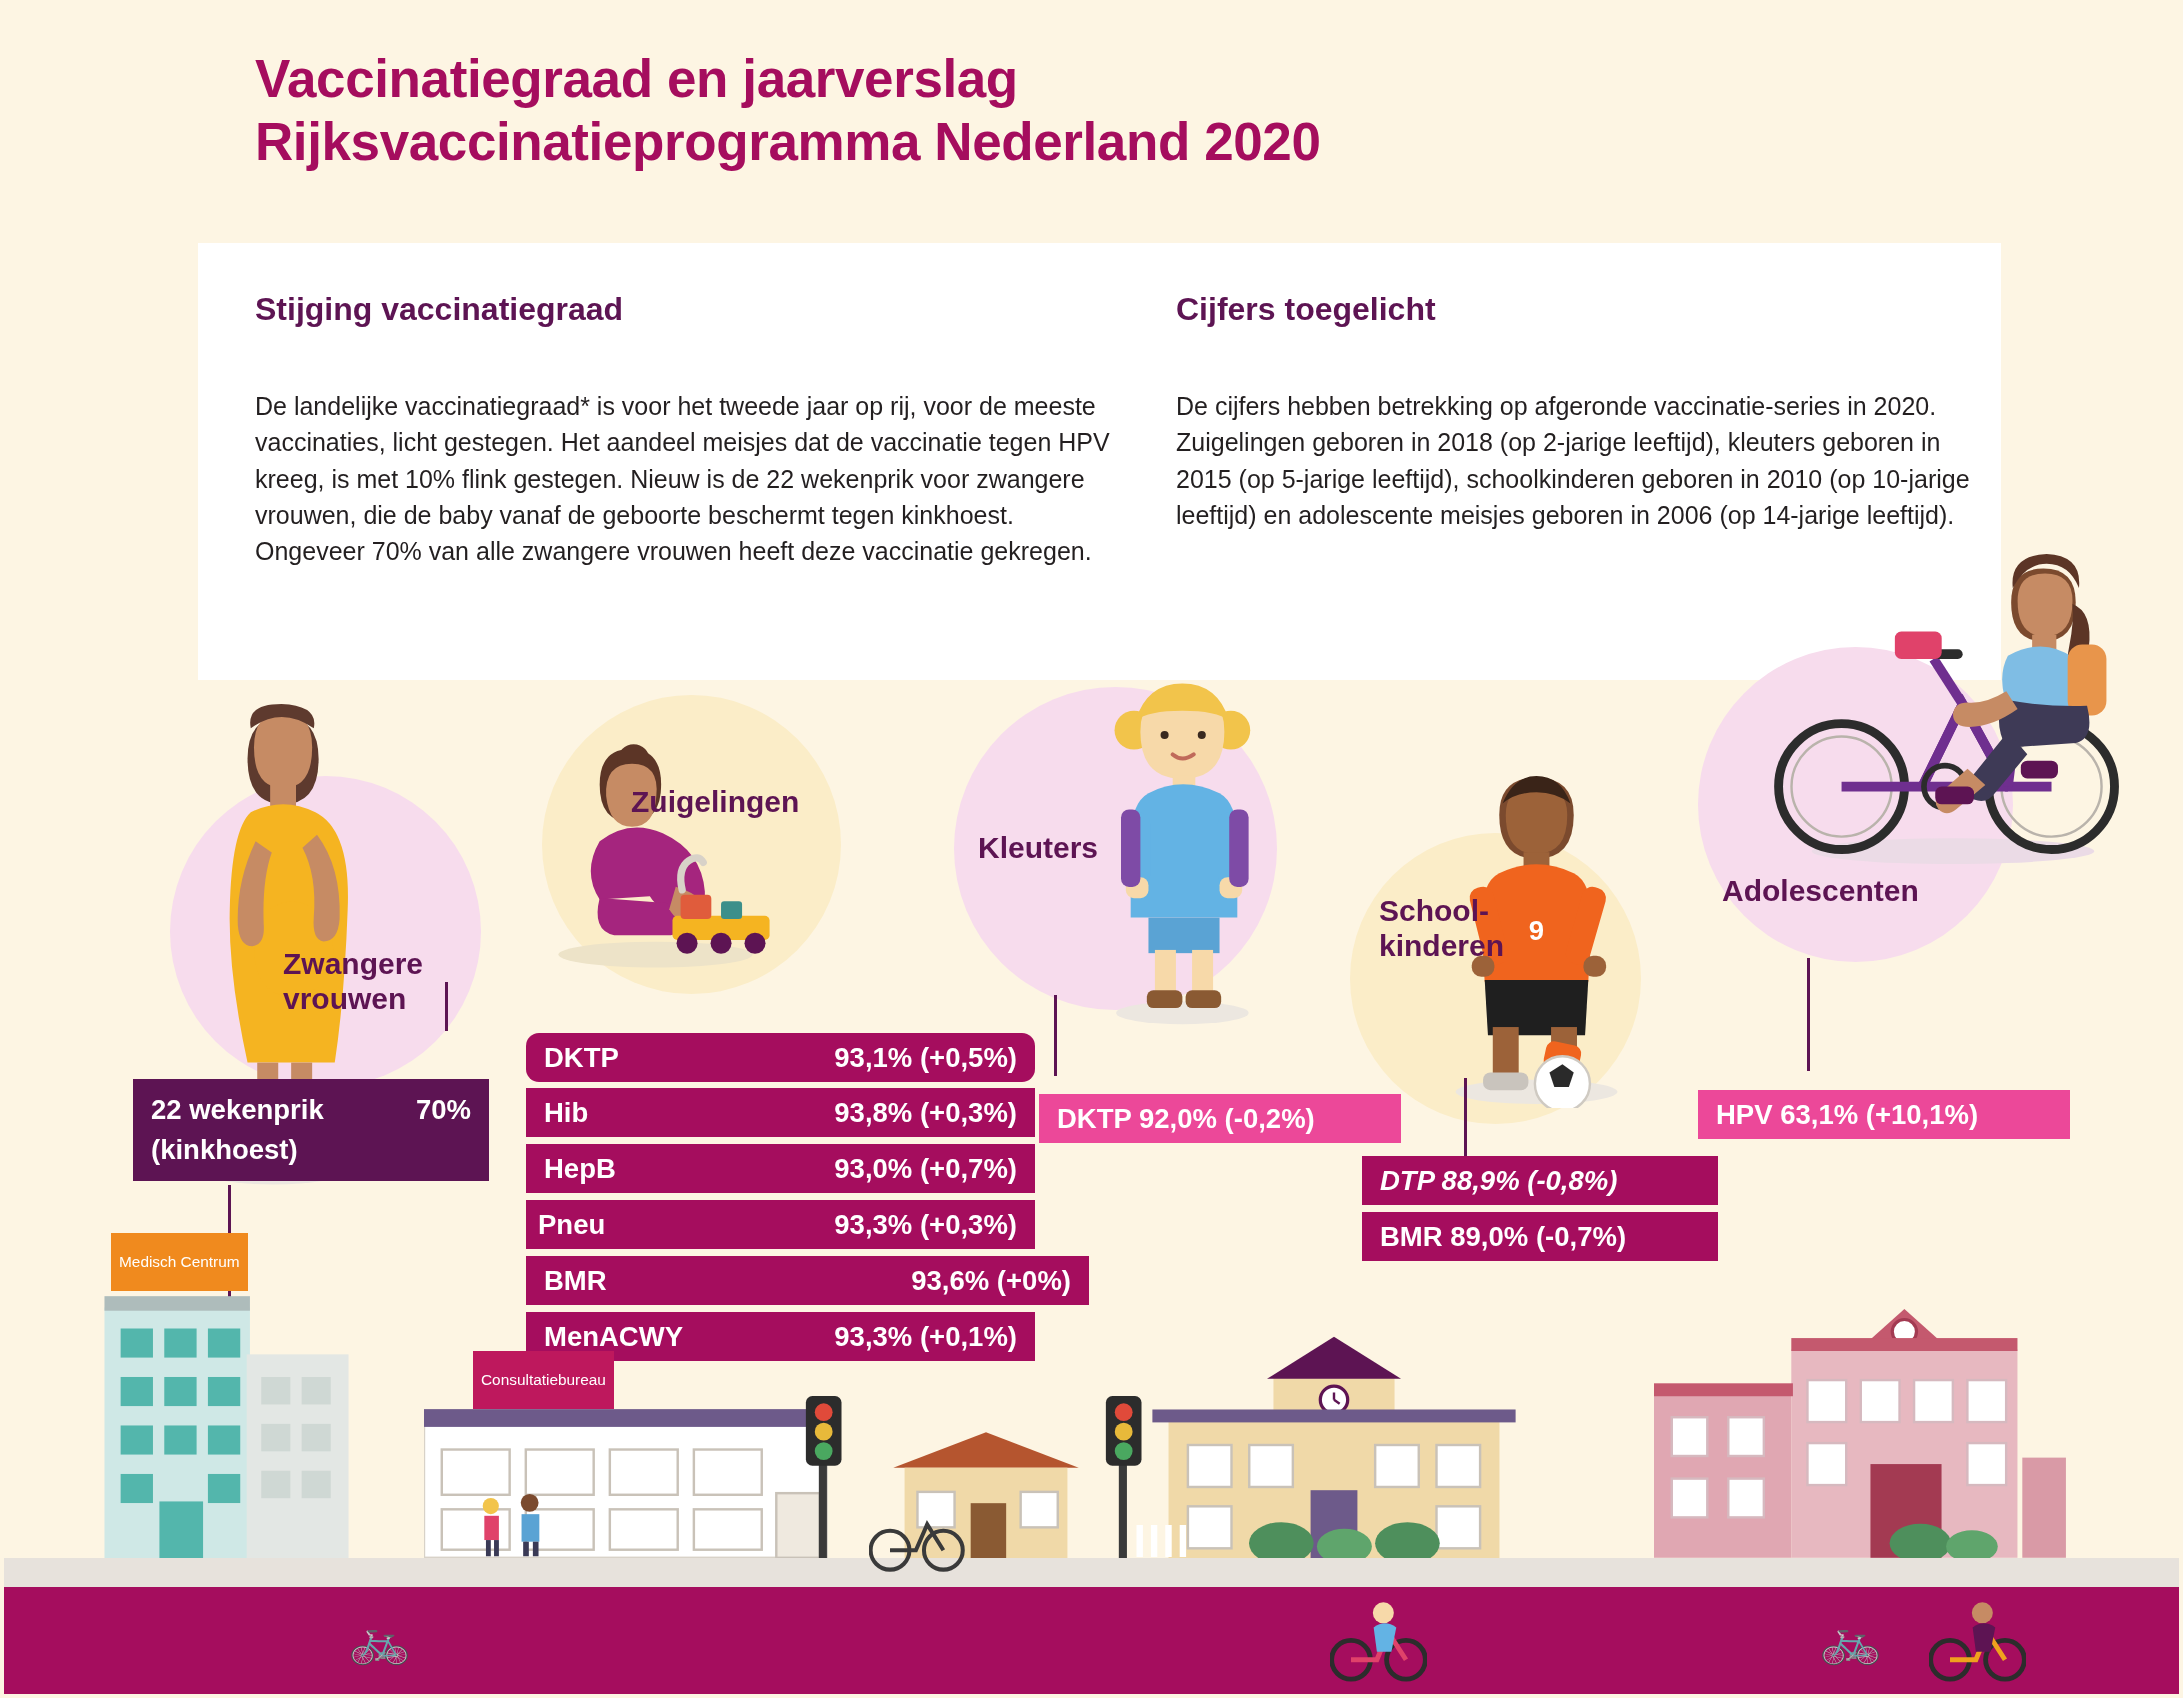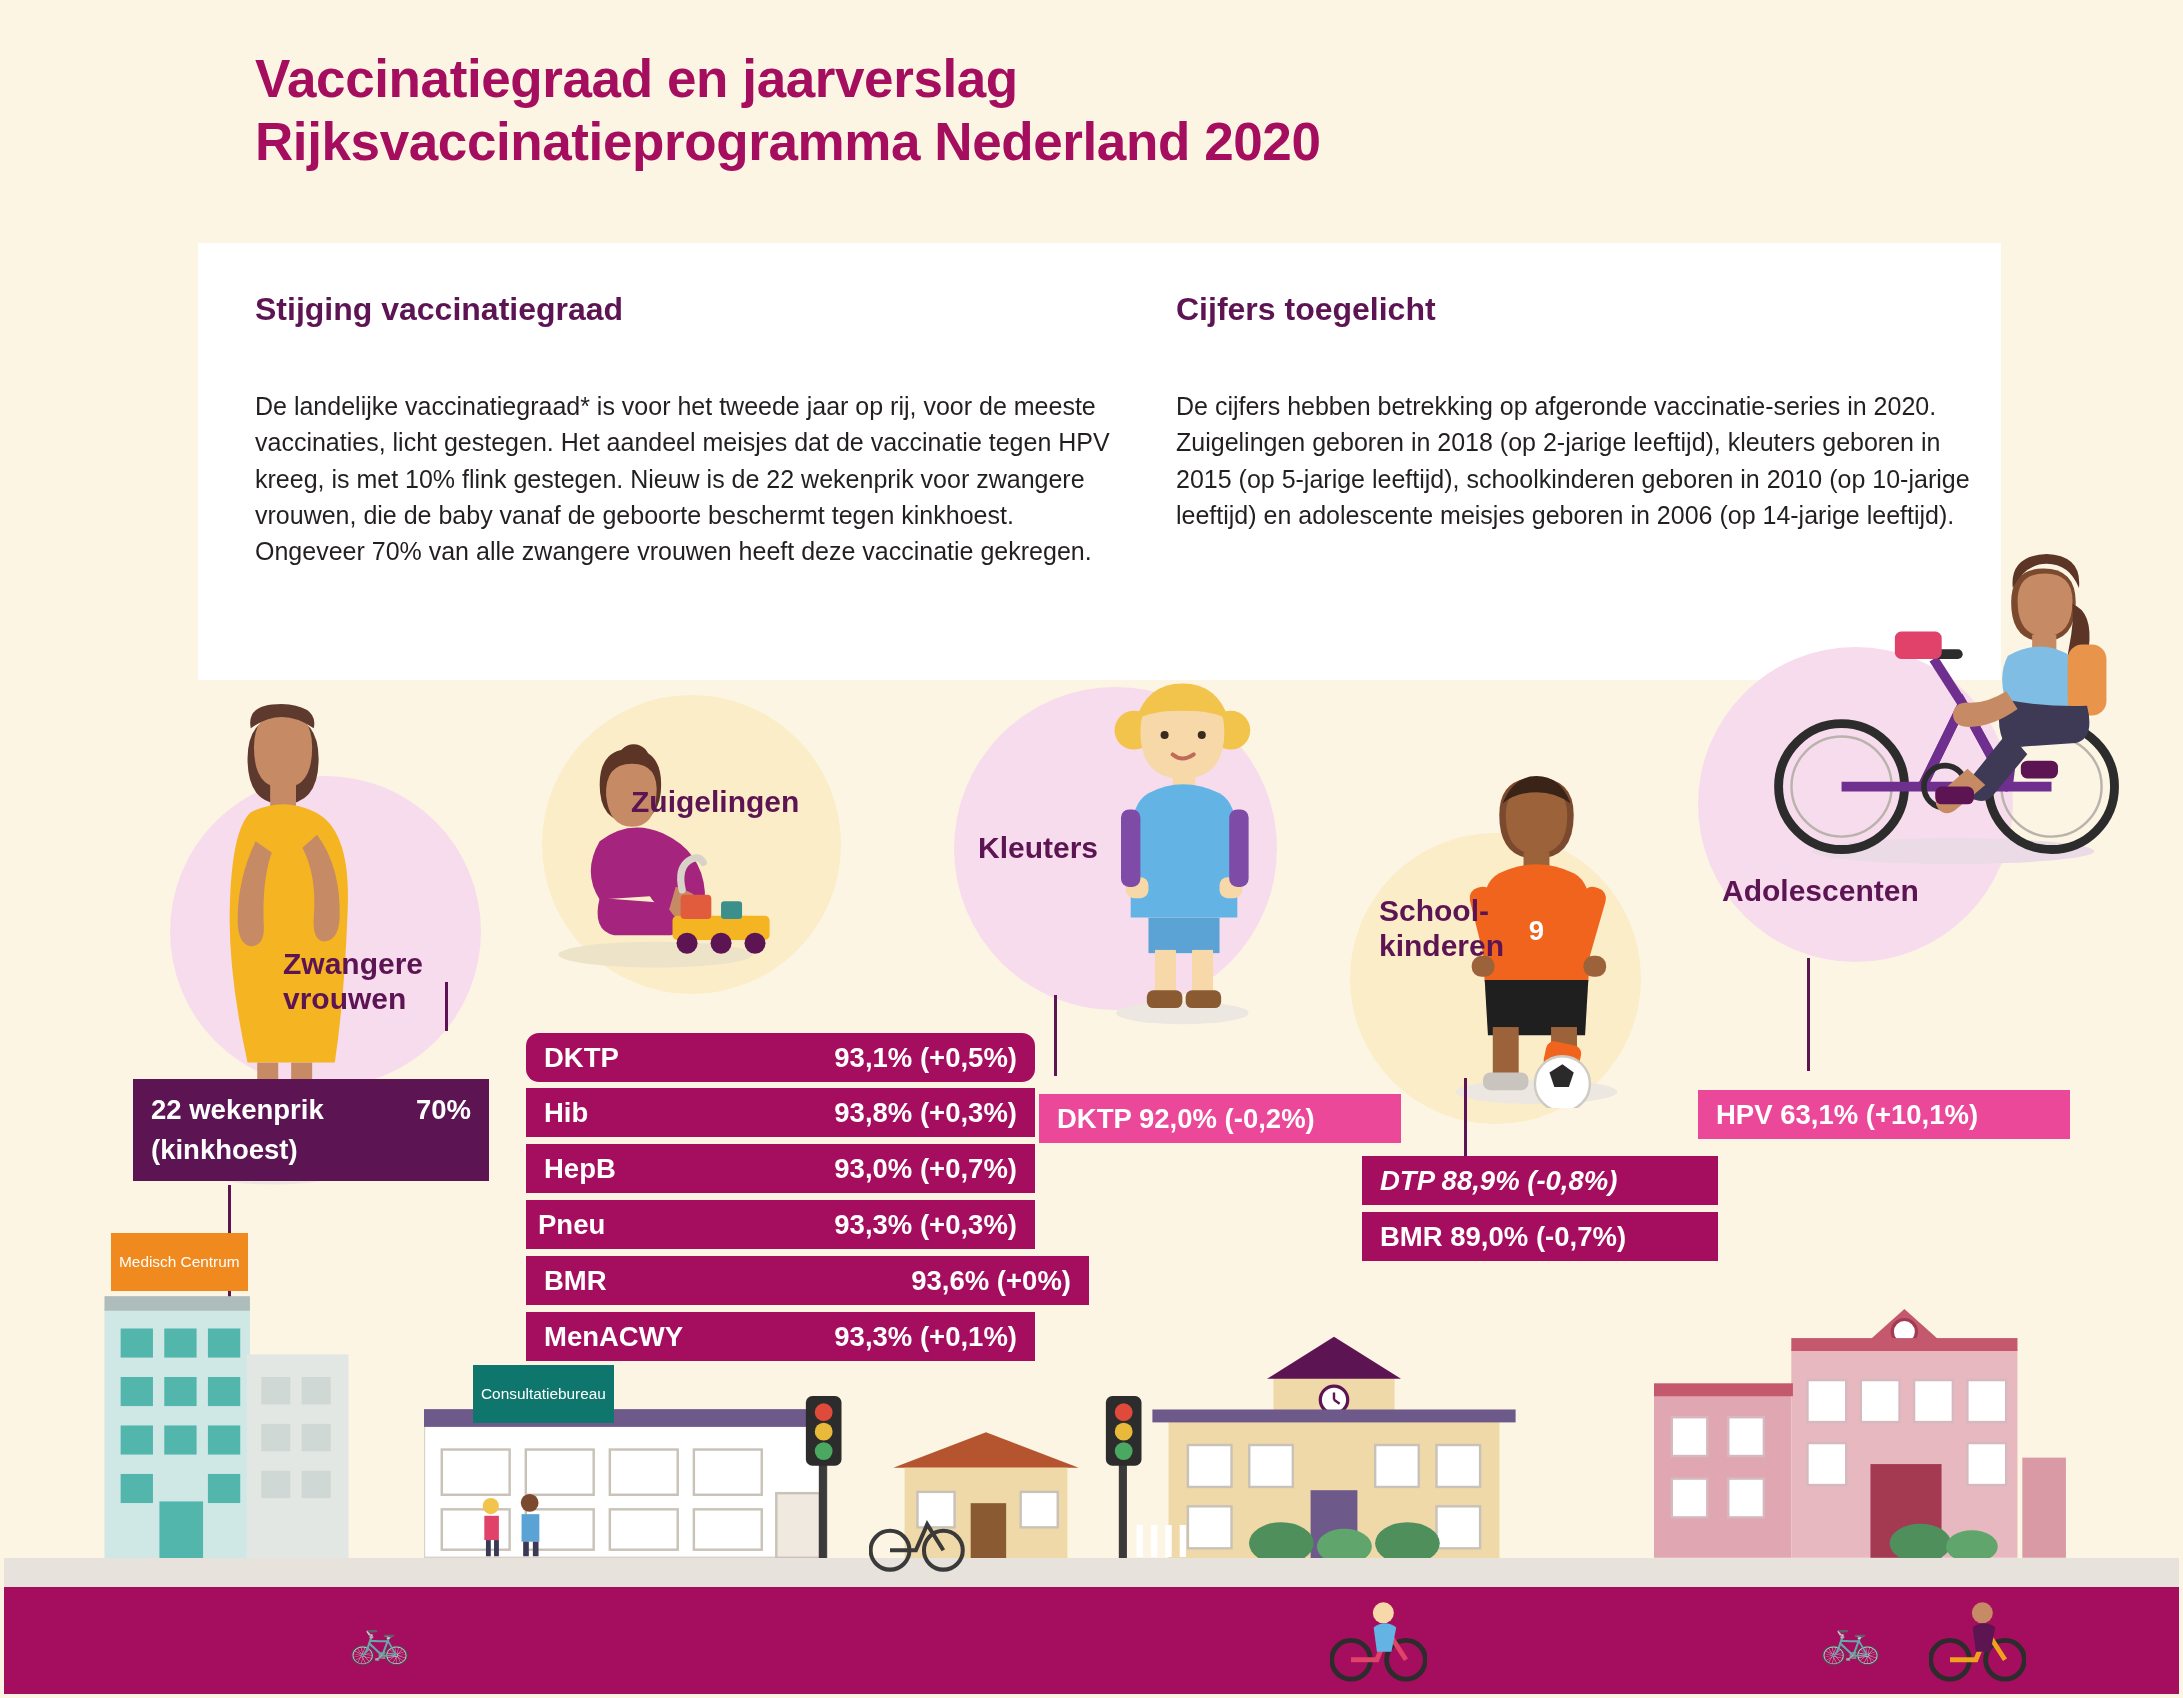--- a/index.html
+++ b/index.html
@@ -343,21 +343,21 @@
         <rect x="126" y="66" width="84" height="56"></rect>
       <rect x="230" y="66" width="84" height="56"></rect>
         <rect x="334" y="66" width="84" height="56"></rect>
       <rect x="22" y="140" width="84" height="50"></rect>
         <rect x="126" y="140" width="84" height="50"></rect>
       <rect x="230" y="140" width="84" height="50"></rect>
         <rect x="334" y="140" width="84" height="50"></rect>
     </g>
     <rect x="436" y="120" width="54" height="80" fill="#efe9df" stroke="#c9c2b8" stroke-width="3"></rect>
   </svg>
-  <div class="sign" style="left:469px;bottom:271px;background:#0f766e;">Consultatiebureau</div>
+  <div class="sign" style="left:469px;bottom:285px;background:#be185d;">Consultatiebureau</div>
 
   <svg class="bld" style="left:889px;" width="186" height="129" viewBox="0 0 230 160">
     <path d="M0 48 L115 4 L230 48 Z" fill="#b5552f"></path>
     <rect x="14" y="48" width="202" height="112" fill="#f0d9a8"></rect>
     <rect x="96" y="92" width="44" height="68" fill="#8a5a33"></rect>
     <rect x="30" y="78" width="46" height="44" fill="#ffffff" stroke="#c9c2b8" stroke-width="3"></rect>
     <rect x="158" y="78" width="46" height="44" fill="#ffffff" stroke="#c9c2b8" stroke-width="3"></rect>
   </svg>
 
   <svg class="bld" style="left:1148px;" width="364" height="226" viewBox="0 0 450 280">

